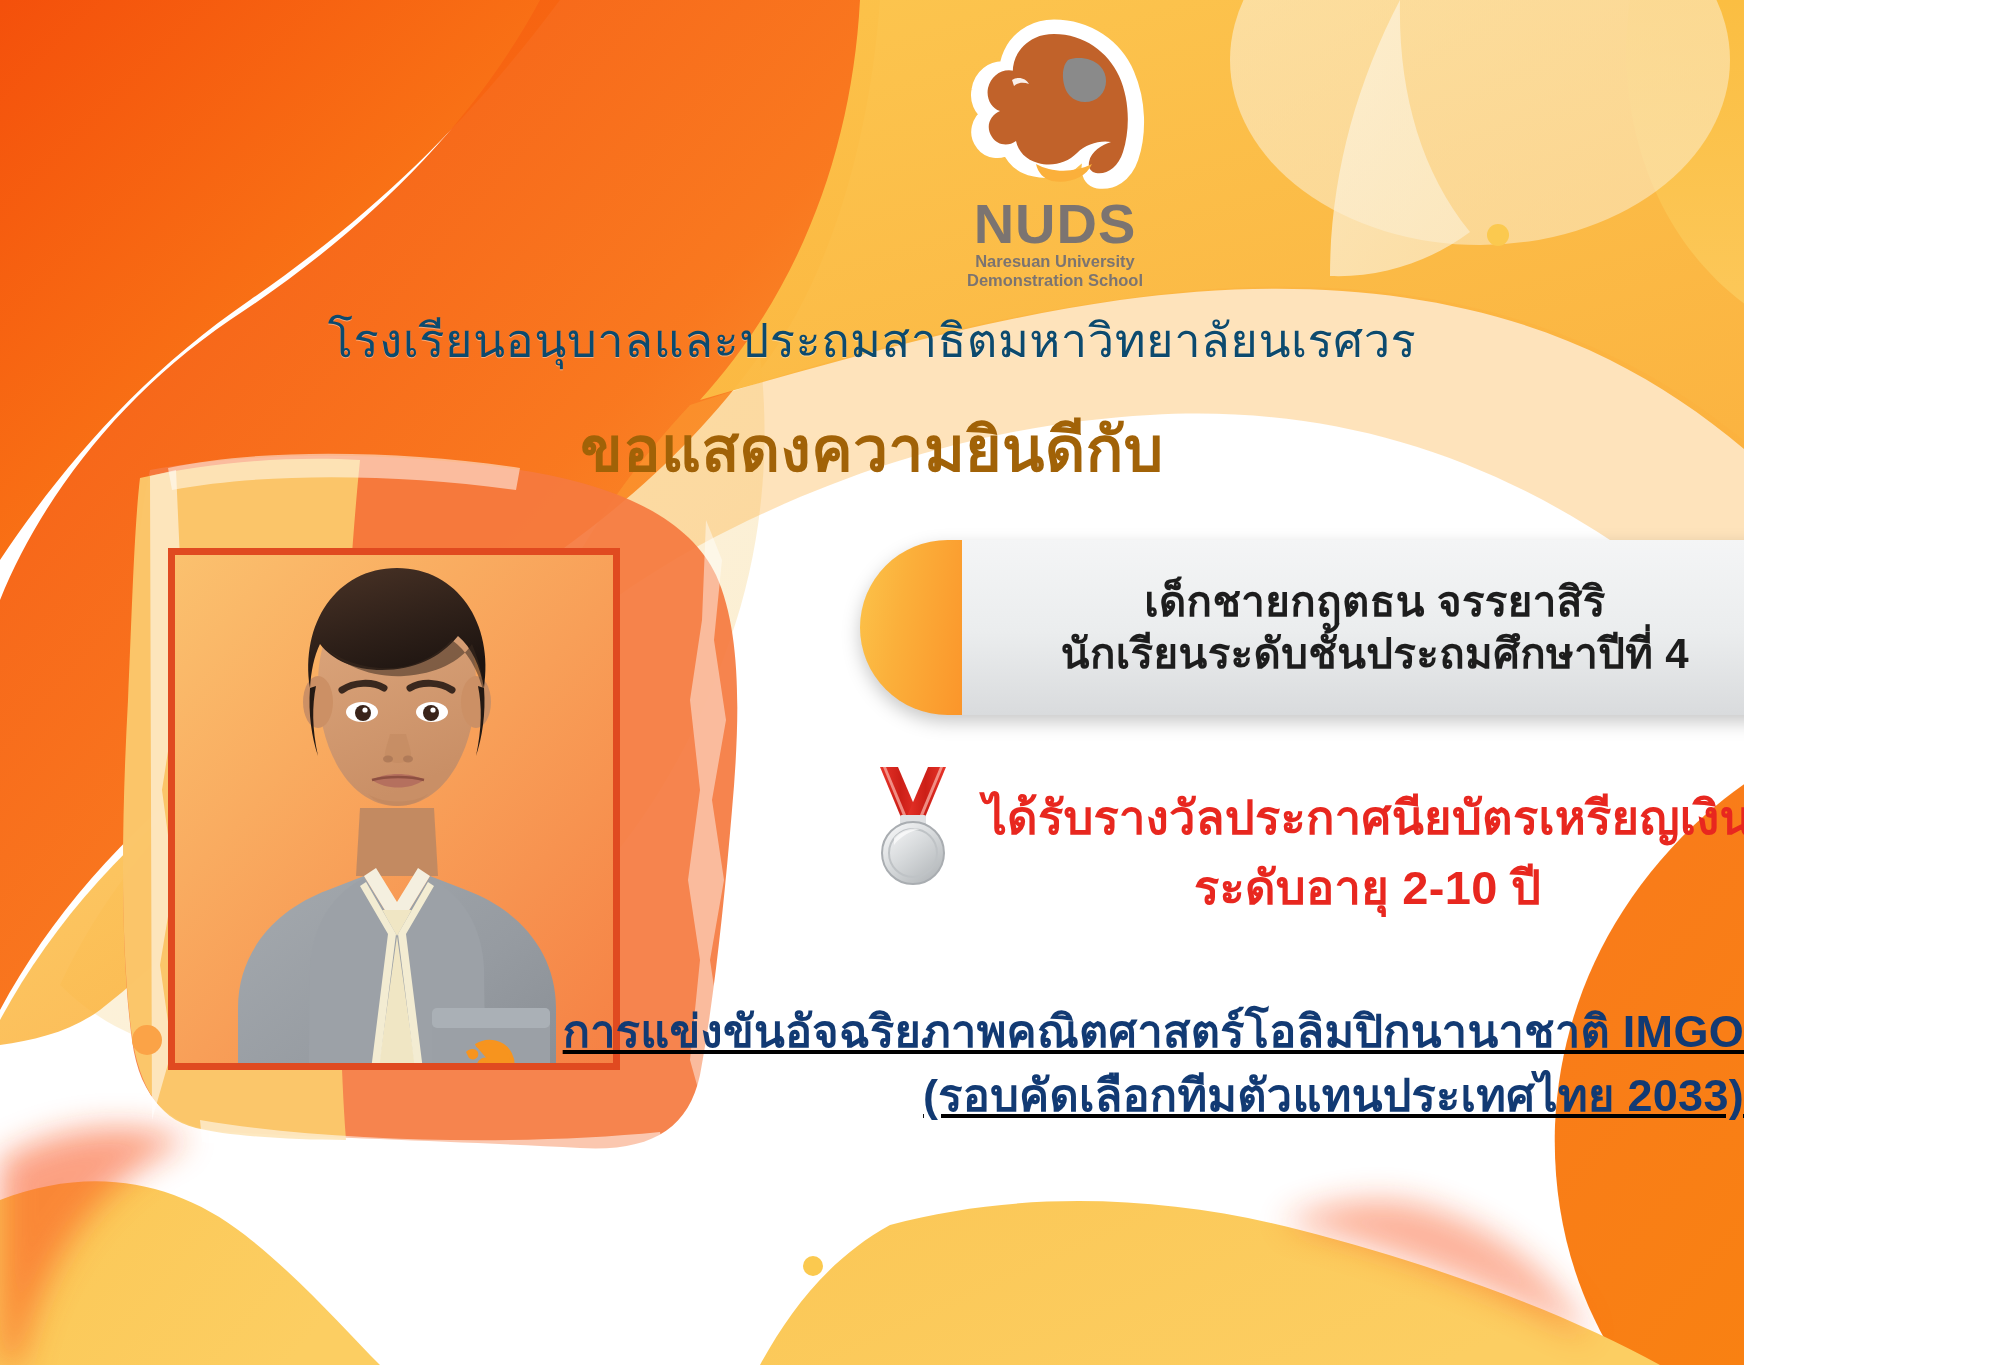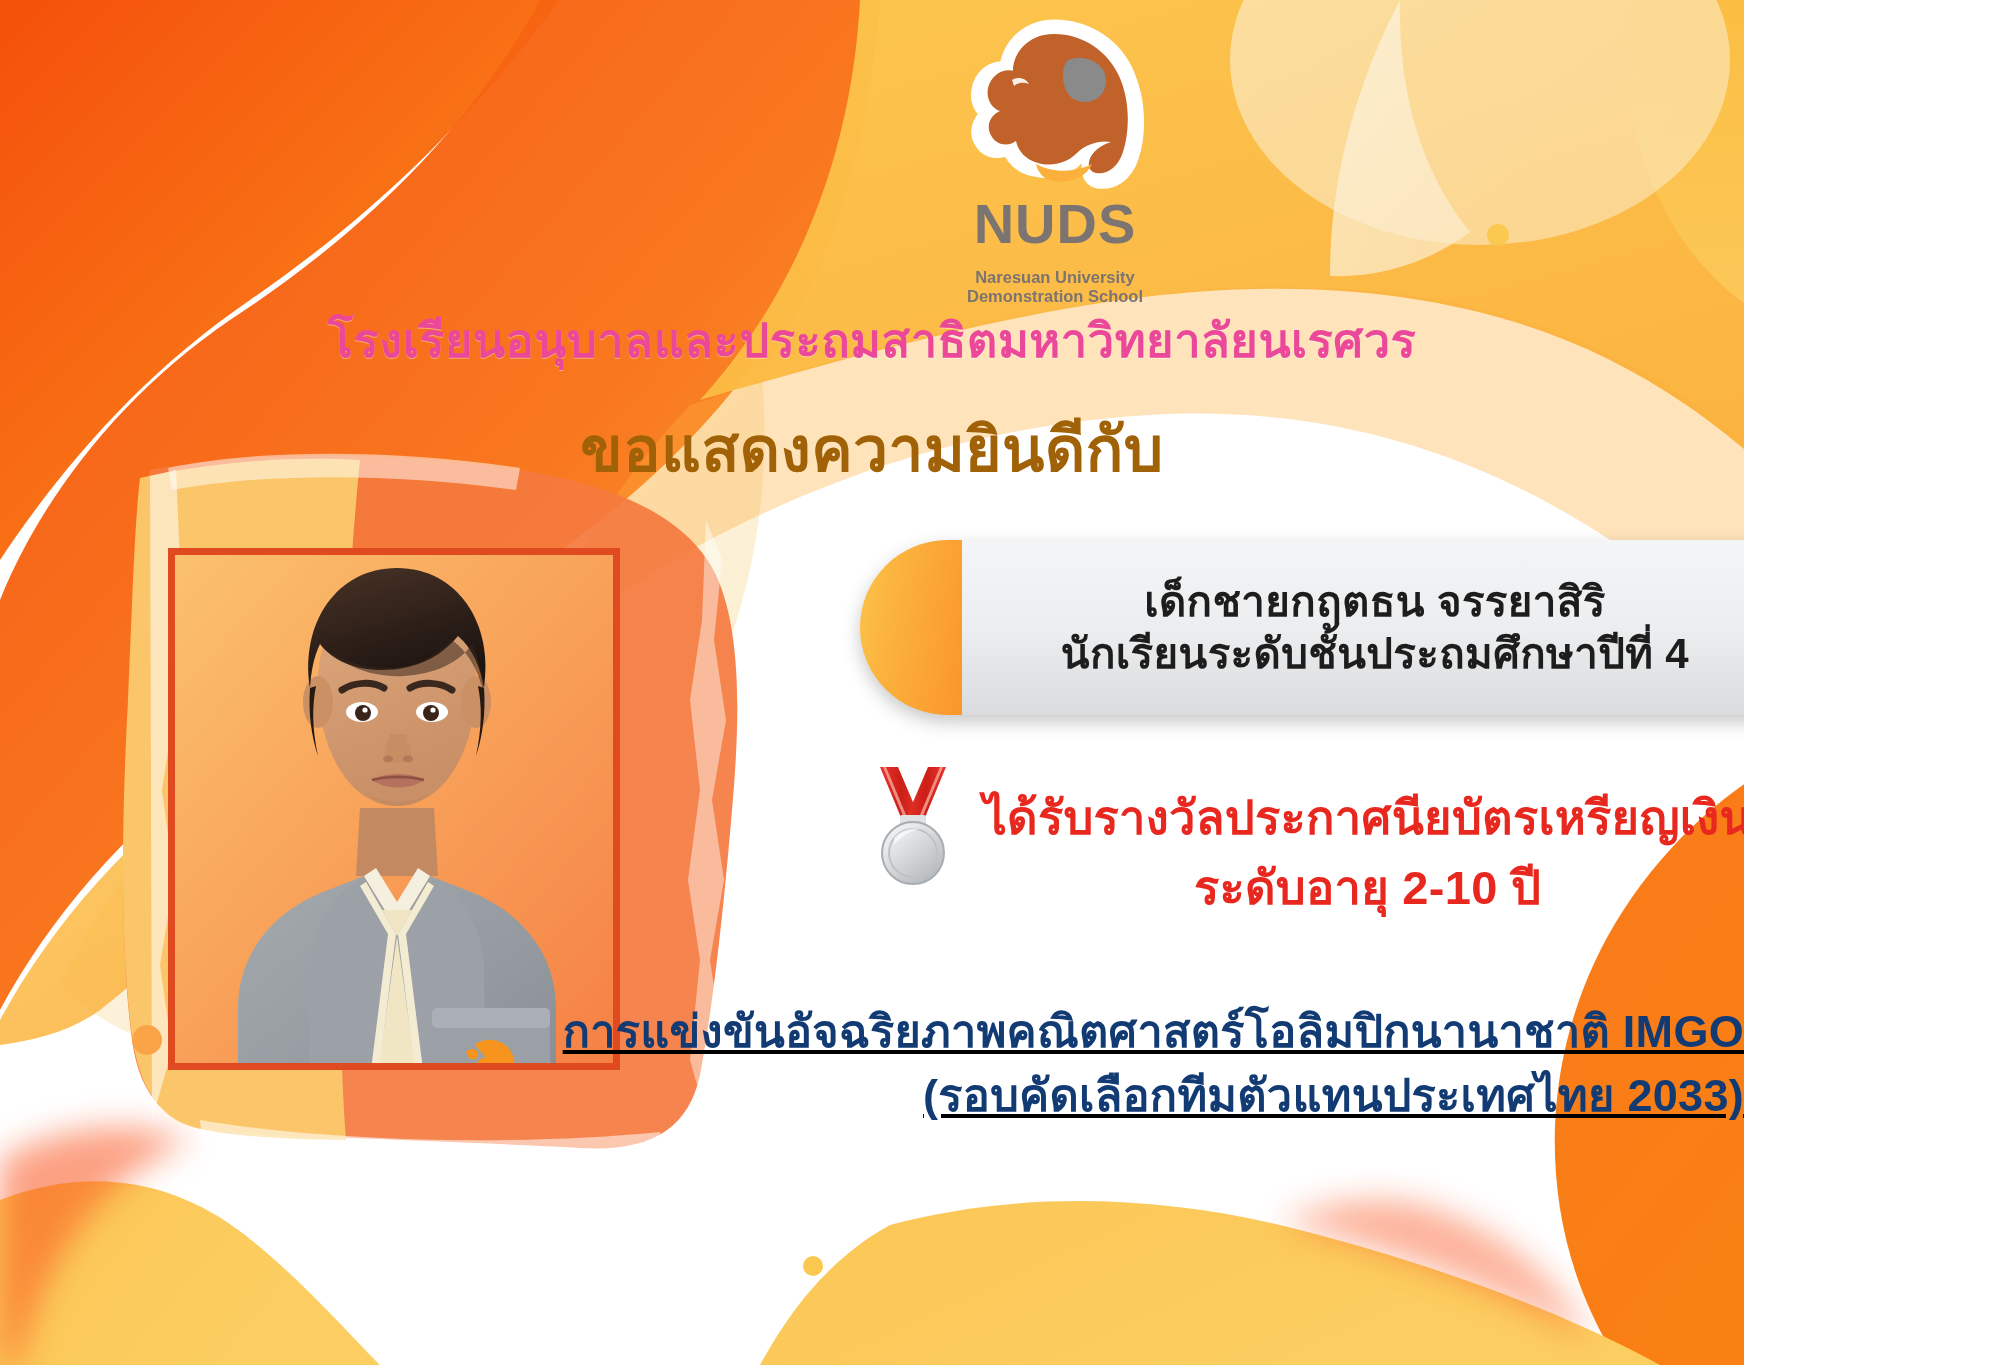--- a/index.html
+++ b/index.html
@@ -53,33 +53,33 @@
     color: #7b7471;
     line-height: 0.95;
     margin-top: -6px;
   }
   .logo-sub {
     font-family: "Liberation Sans", sans-serif;
     font-size: 16.5px;
     font-weight: 600;
     color: #7b7471;
     line-height: 1.12;
-    margin-top: 18px;
+    margin-top: 2px;
     white-space: pre-line;
   }
 
   
   .head-1 {
     position: absolute;
     left: 0; right: 0;
     top: 303px;
     text-align: center;
     font-size: 47px;
-    font-weight: 700;
-    color: #ec4899;
+    font-weight: 400;
+    color: #0c4a6e;
     letter-spacing: 0.5px;
     z-index: 6;
     text-shadow: 0 1px 0 rgba(255,255,255,0.4);
   }
   .head-2 {
     position: absolute;
     left: 0; right: 0;
     top: 400px;
     text-align: center;
     font-size: 62px;

